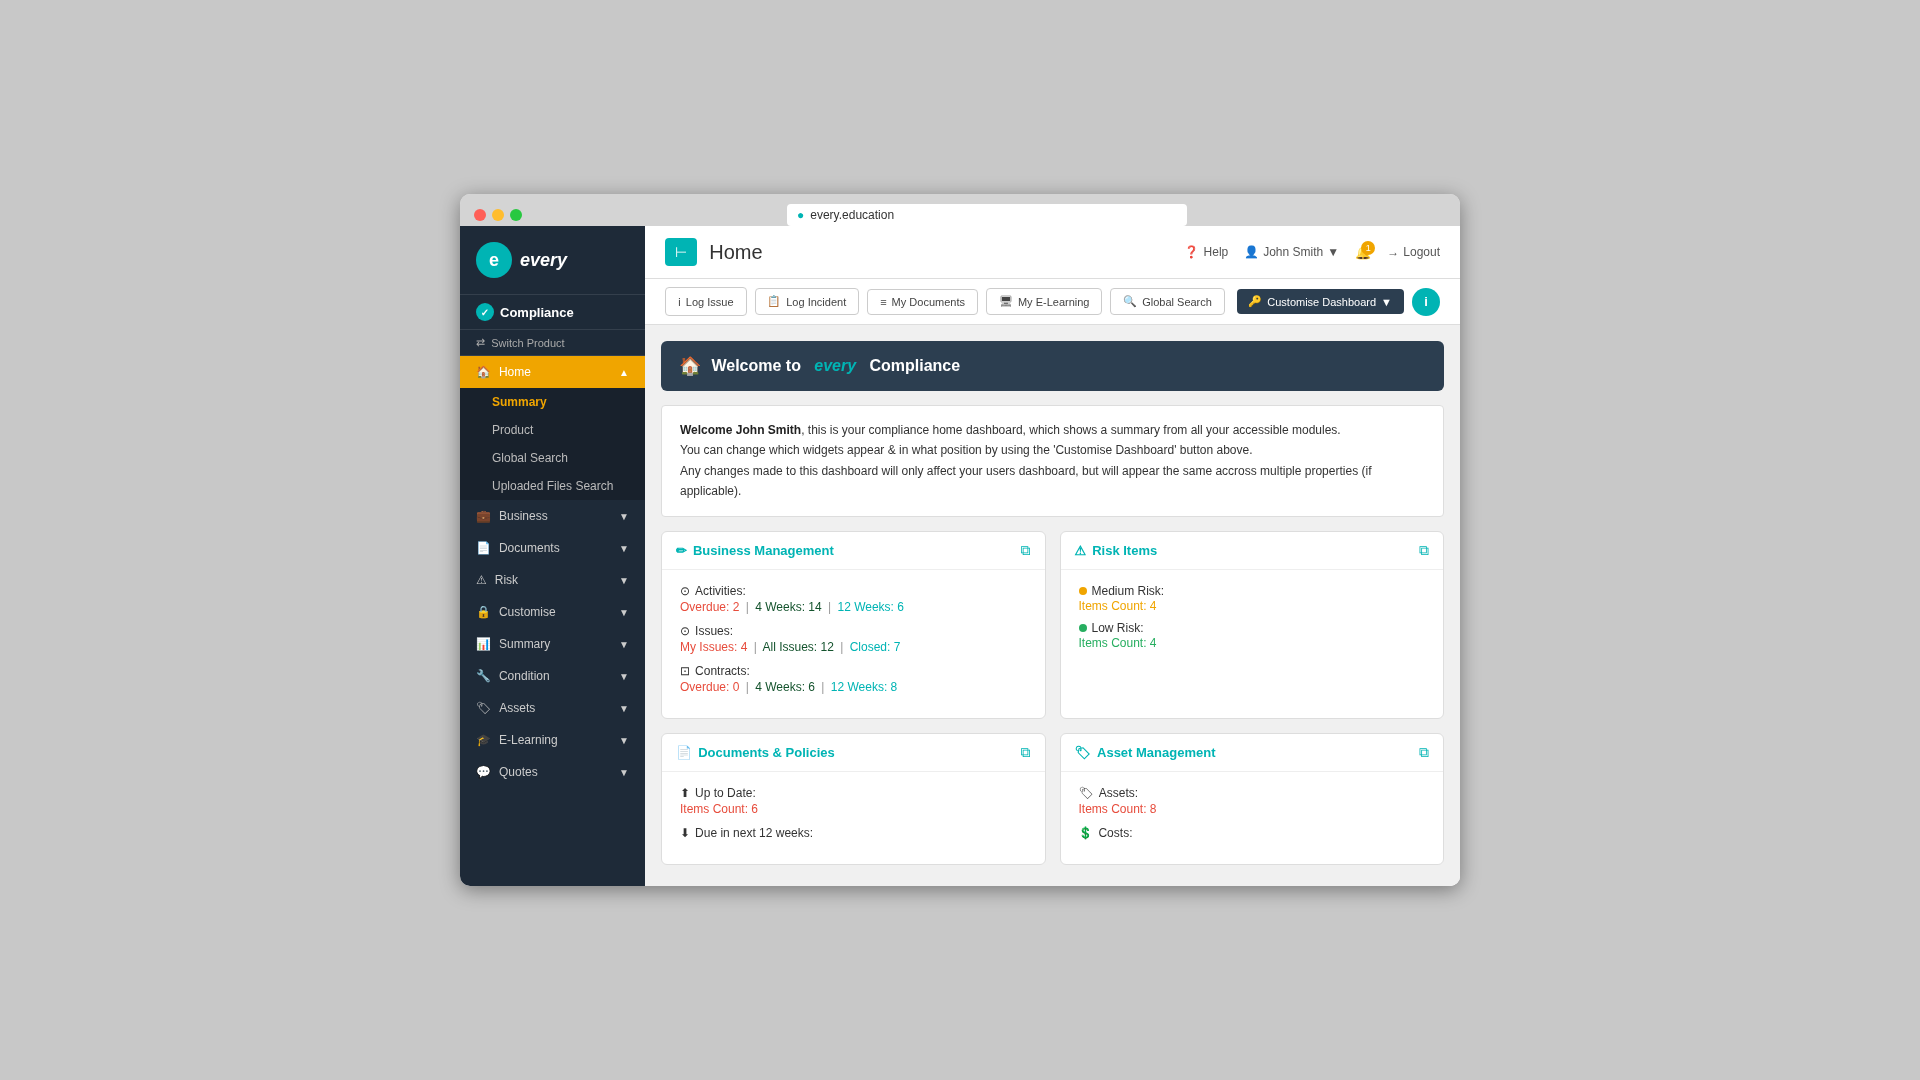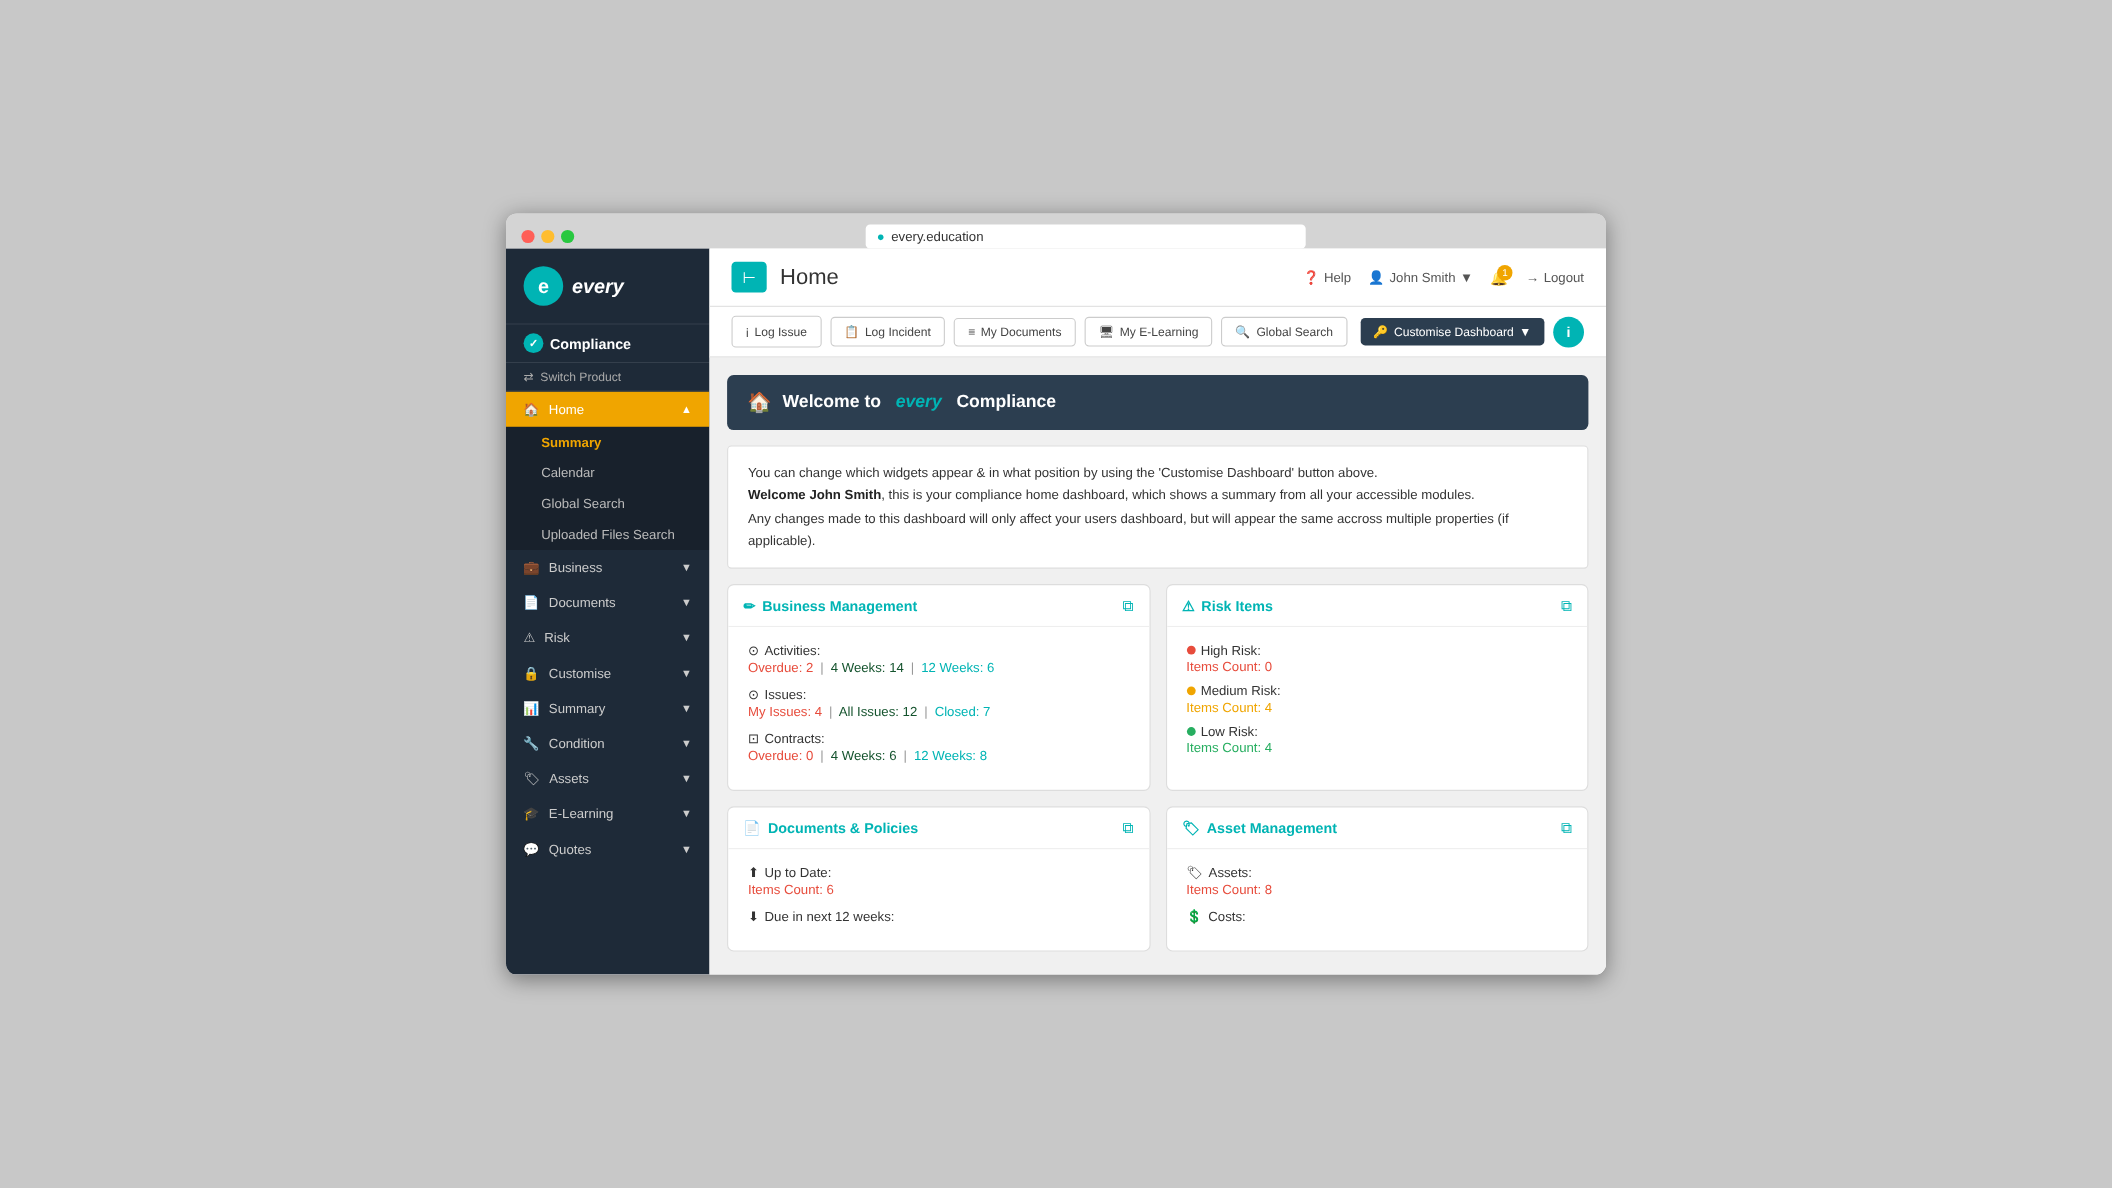--- a/index.html
+++ b/index.html
@@ -470,21 +470,21 @@
             <span>🏠</span>
             <span>Home</span>
           </div>
           <span class="chevron">▲</span>
         </div>
         <div class="nav-sub">
           <div class="nav-sub-item active">
             <span>Summary</span>
           </div>
           <div class="nav-sub-item">
-            <span>Calendar</span>
+            <span>Product</span>
           </div>
           <div class="nav-sub-item">
             <span>Global Search</span>
           </div>
           <div class="nav-sub-item">
             <span>Uploaded Files Search</span>
           </div>
         </div>
 
         <div class="nav-item">
@@ -625,24 +625,24 @@
           <span class="welcome-banner-title">
             <span>Welcome to</span>
             &nbsp;
             <span style="color:#00b4b4; font-style:italic;">every</span>
             &nbsp;
             <span>Compliance</span>
           </span>
         </div>
 
         <div class="welcome-text-area">
-          <p>You can change which widgets appear &amp; in what position by using the 'Customise Dashboard' button above.</p>
           <p>
             <strong>Welcome John Smith</strong><span>, this is your compliance home dashboard, which shows a summary from all your accessible modules.</span>
           </p>
+          <p>You can change which widgets appear &amp; in what position by using the 'Customise Dashboard' button above.</p>
           <p>Any changes made to this dashboard will only affect your users dashboard, but will appear the same accross multiple properties (if applicable).</p>
         </div>
 
         <div class="widgets-grid">
 
           <div class="widget">
             <div class="widget-header">
               <div class="widget-title">
                 <span>✏</span>
                 <span>Business Management</span>
@@ -696,27 +696,20 @@
             <div class="widget-header">
               <div class="widget-title">
                 <span>⚠</span>
                 <span>Risk Items</span>
               </div>
               <span class="widget-edit">⧉</span>
             </div>
             <div class="widget-body">
               <div class="risk-row">
                 <div class="risk-label">
-                  <span class="dot-red-s"></span>
-                  <span>High Risk:</span>
-                </div>
-                <div class="risk-value">Items Count: 0</div>
-              </div>
-              <div class="risk-row">
-                <div class="risk-label">
                   <span class="dot-orange-s"></span>
                   <span>Medium Risk:</span>
                 </div>
                 <div class="risk-value orange">Items Count: 4</div>
               </div>
               <div class="risk-row">
                 <div class="risk-label">
                   <span class="dot-green-s"></span>
                   <span>Low Risk:</span>
                 </div>

